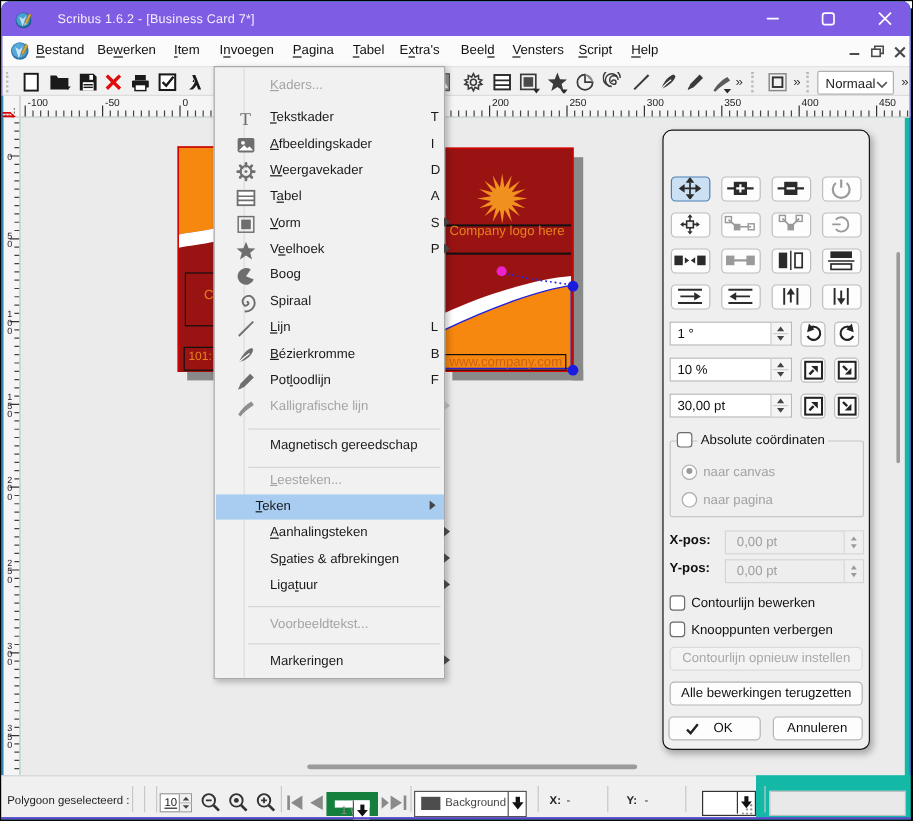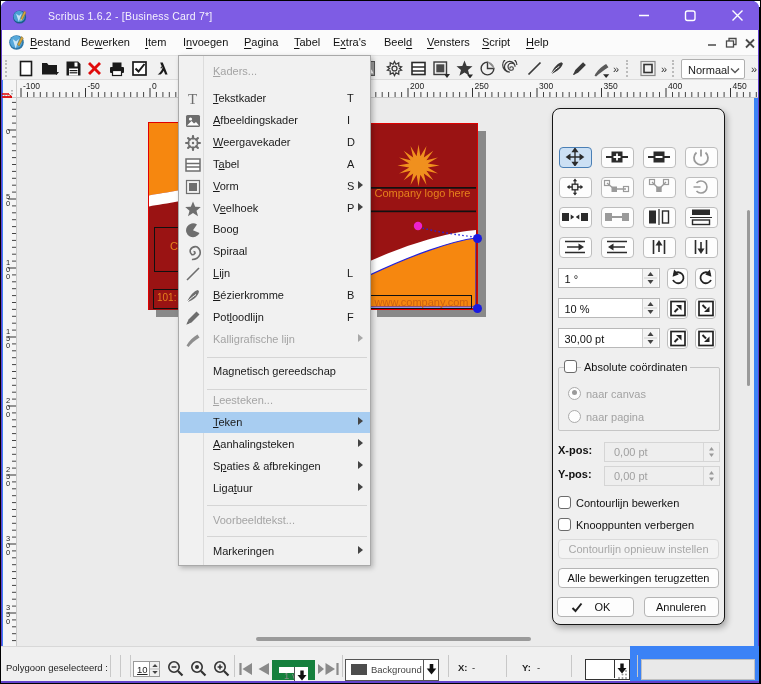--- a/index.html
+++ b/index.html
@@ -1,37 +1,37 @@
 <!DOCTYPE html>
 <html><head><meta charset="utf-8">
 <style>
 * { margin:0; padding:0; box-sizing:border-box; }
 html,body { width:761px; height:684px; background:#000; overflow:hidden;
   font-family:"Liberation Sans", sans-serif; }
 #win { position:absolute; left:1px; top:1px; width:758px; height:682px;
-  background:#3b82f6; border-radius:7px 7px 0 0; overflow:hidden; }
+  background:#14b8a6; border-radius:7px 7px 0 0; overflow:hidden; }
 .cornernotch { position:absolute; width:6px; height:6px; background:#fff; z-index:0;}
 #titlebar { position:absolute; left:0; top:0; width:758px; height:29px; background:#7e5ce4; }
 #titletxt { position:absolute; left:47px; top:9px; font-size:10.5px; color:#f4f1fd; letter-spacing:0.2px;}
 .wbtn { position:absolute; top:0; height:29px; width:44px; }
 #menubar { position:absolute; left:0; top:29px; width:758px; height:25px; background:#fbfbfb; }
 .mitem { position:absolute; top:6px; font-size:11px; color:#111; }
 .mitem u { text-decoration-thickness:1px; text-underline-offset:2px;}
 #toolbar { position:absolute; left:0; top:54px; width:758px; height:25px; background:#f1f1f1; border-top:1px solid #e3e3e3; border-bottom:1px solid #dcdcdc;}
 #hruler { position:absolute; left:16px; top:79px; width:742px; height:18px; background:#f5f5f5; border-bottom:1px solid #c9c9c9;}
 #vruler { position:absolute; left:2px; top:79px; width:14px; height:566px; background:#f5f5f5; border-right:1px solid #c9c9c9;}
 #canvas { position:absolute; left:16px; top:97px; width:737px; height:548px; background:#ebebeb; }
 #sidewrap {position:absolute; left:0; top:29px; width:758px; height:616px; border-left:1.5px solid #6443cc; border-right:1.5px solid #6443cc; pointer-events:none; z-index:90;}
 #statusbar { position:absolute; left:0; top:645px; width:629px; height:35px; background:#f0f0f0; border-top:1px solid #d8d8d8; font-size:9.5px; color:#222;}
 #botborder { position:absolute; left:0; top:679.5px; width:758px; height:2.5px; background:#6443cc; }
 .sep { position:absolute; width:1px; background:#c8c8c8; }
 #menu { position:absolute; left:177px; top:54px; width:193px; height:511px; background:#f1f1f1;
   border:1px solid #a9a9a9; box-shadow:2px 2px 5px rgba(0,0,0,0.25); z-index:50; }
 #menu .icol { position:absolute; left:0; top:0; width:25px; height:509px; border-right:1px solid #dcdcdc; }
-.mrow { position:absolute; left:1px; width:215px; height:21px; font-size:11px; color:#1a1a1a; }
+.mrow { position:absolute; left:13px; width:215px; height:21px; font-size:11px; color:#1a1a1a; }
 .mrow .lbl { position:absolute; left:33px; top:4px; }
 .mrow .sc { position:absolute; left:167px; top:4px; }
 .mrow .arr { position:absolute; left:178px; top:4.5px; width:0; height:0; border-left:5px solid #444; border-top:4.5px solid transparent; border-bottom:4.5px solid transparent;}
 .mrow.dis { color:#a4a4a4; }
 .mrow.dis .arr { border-left-color:#a8a8a8; }
 .msep { position:absolute; left:28px; width:160px; height:1px; background:#d5d5d5; }
 .micon { position:absolute; left:4px; width:18px; height:18px; }
 #panel { position:absolute; left:551px; top:107px; width:173px; height:517px; z-index:60;
   background:#efefef; border:1.5px solid #161616; border-radius:8px; box-shadow:2px 3px 6px rgba(0,0,0,0.3);}
 #ptitle { position:absolute; left:-1.5px; top:-1.5px; width:173px; height:30px; background:#0c0c0c; border-radius:8px 8px 0 0; }

